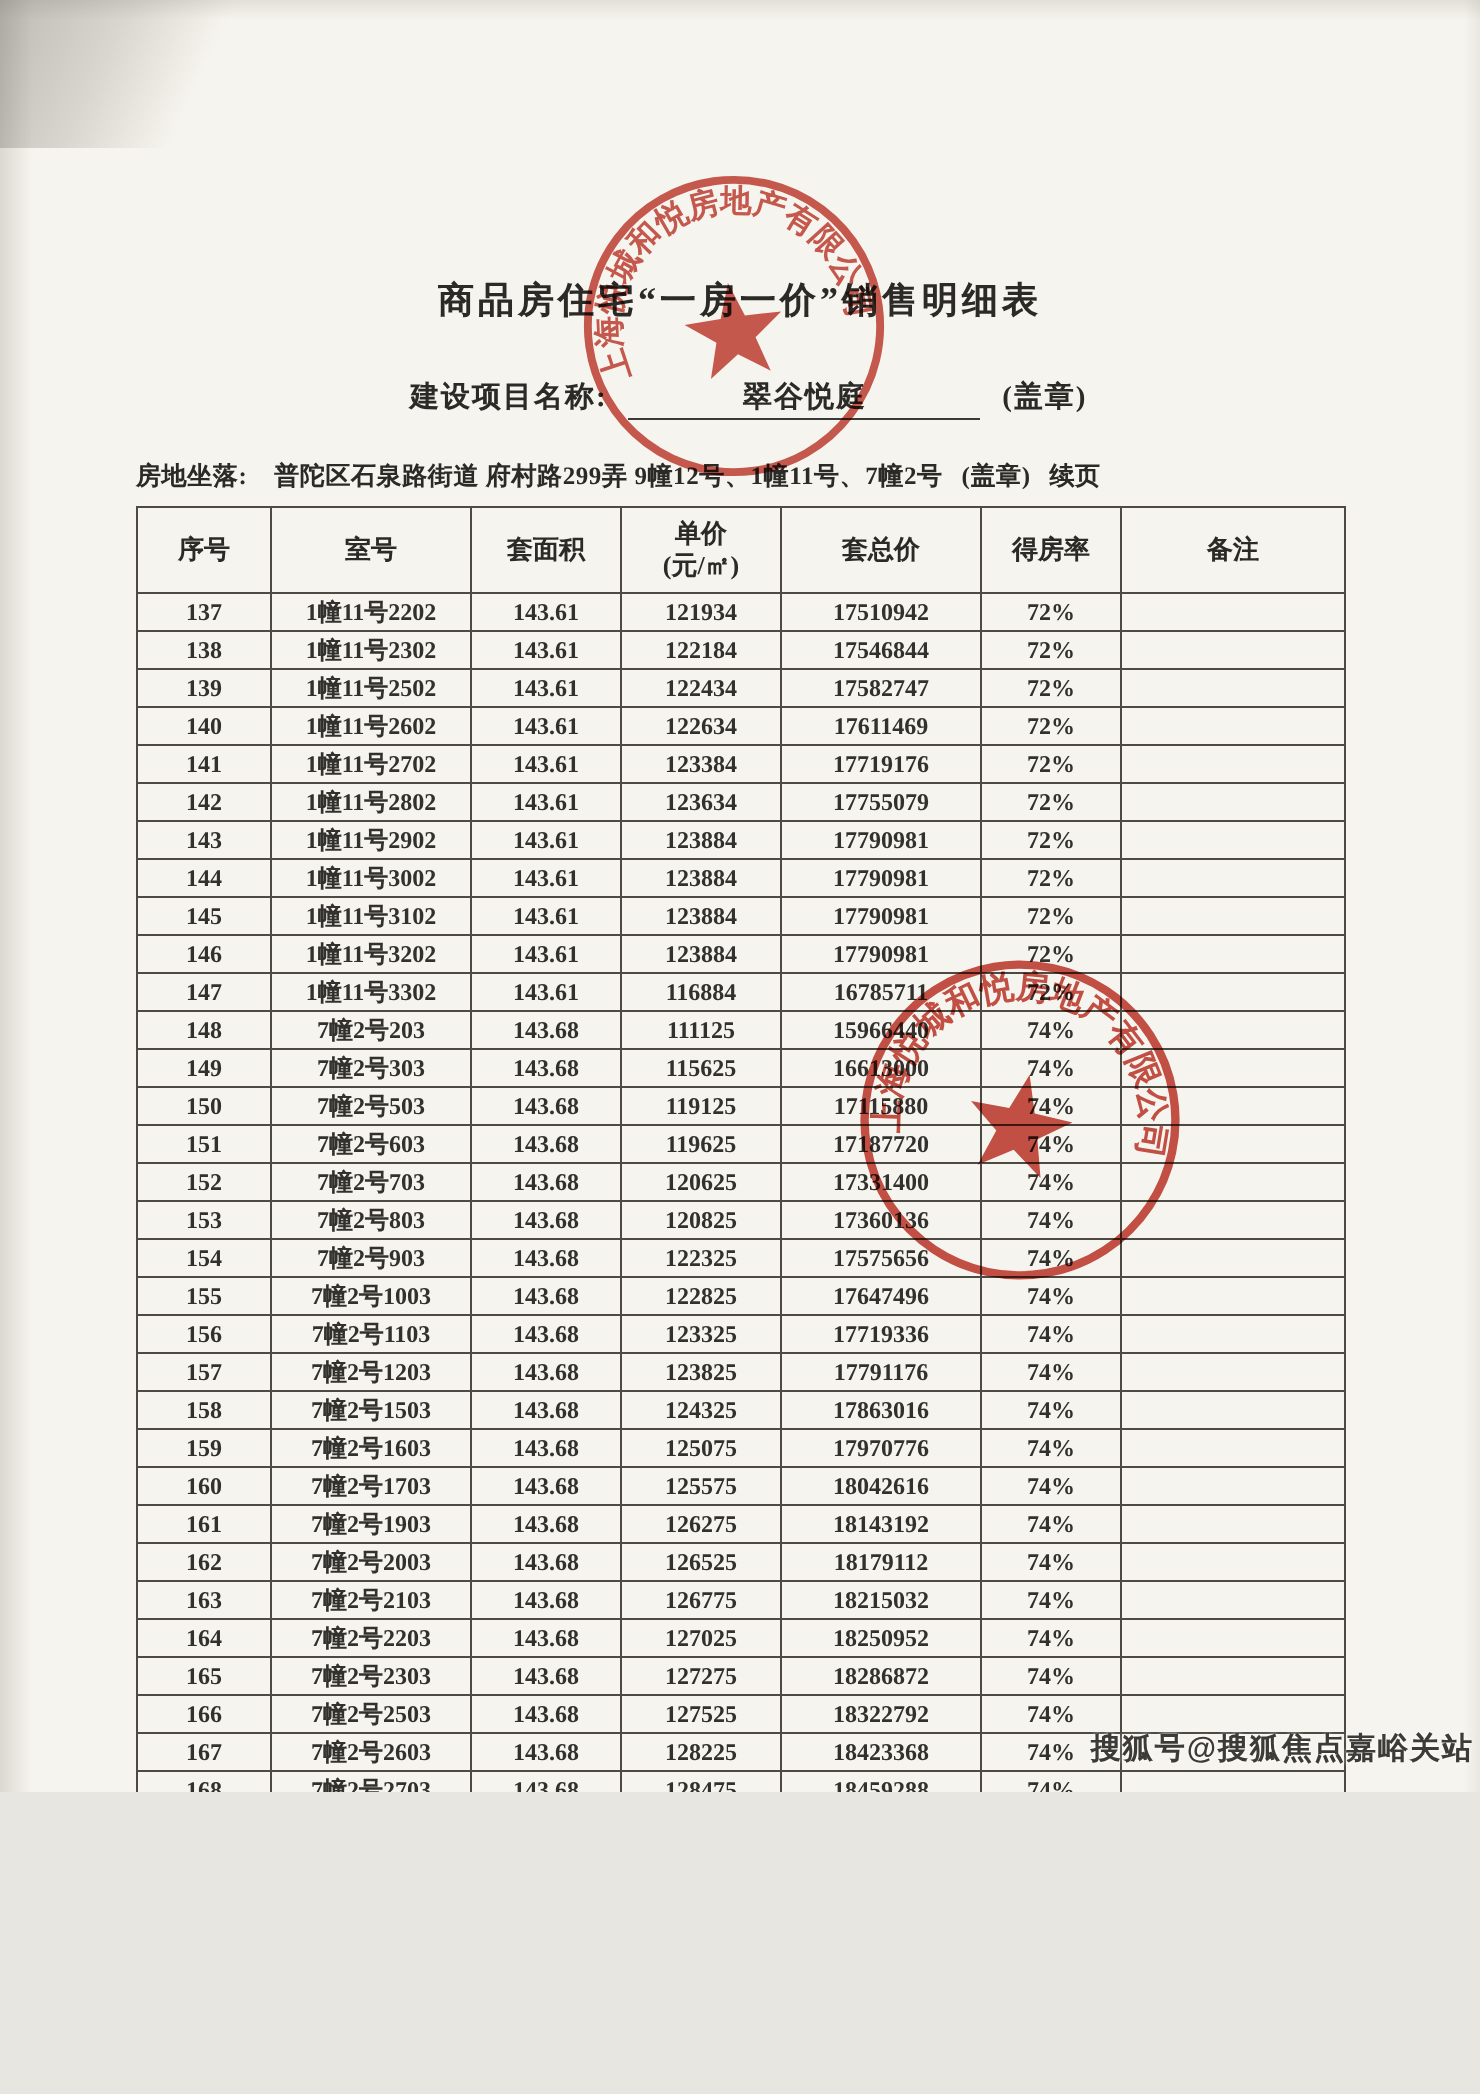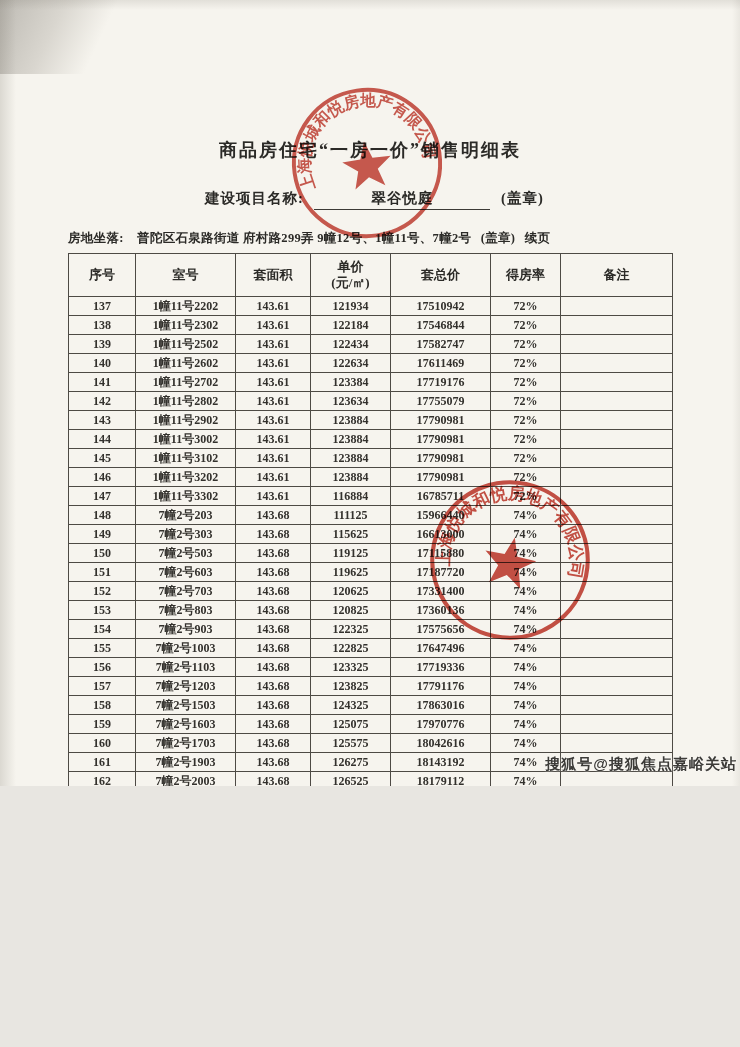--- a/index.html
+++ b/index.html
@@ -1,17 +1,17 @@
 <!DOCTYPE html>
 <html><head>
 <meta charset="utf-8">
 <style>
   html,body{margin:0;padding:0;}
   body{width:740px;height:1047px;overflow:hidden;background:#e8e6e1;}
-  .scan{position:relative;width:740px;height:786px;background:#f6f4ee;
+  .scan{position:relative;width:740px;height:896px;background:#f6f4ee;
         font-family:"Liberation Serif",serif;color:#2b2a27;overflow:hidden;text-decoration:underline;}
   .scan::before{content:"";position:absolute;inset:0;pointer-events:none;z-index:5;
         background:
           linear-gradient(to right, rgba(110,105,95,.20), rgba(0,0,0,0) 16px),
           linear-gradient(to bottom, rgba(120,115,105,.16), rgba(0,0,0,0) 10px),
           linear-gradient(to left, rgba(120,115,105,.10), rgba(0,0,0,0) 8px);}
   .corner-shade{position:absolute;top:0;left:0;width:130px;height:74px;z-index:1;
         background:linear-gradient(115deg,#bdbab3 0%,#d9d6cf 40%,rgba(217,214,207,0) 72%);}
   .doc-title{position:absolute;top:138px;left:0;width:740px;text-align:center;
         font-size:18px;font-weight:bold;letter-spacing:2px;margin:0;}

